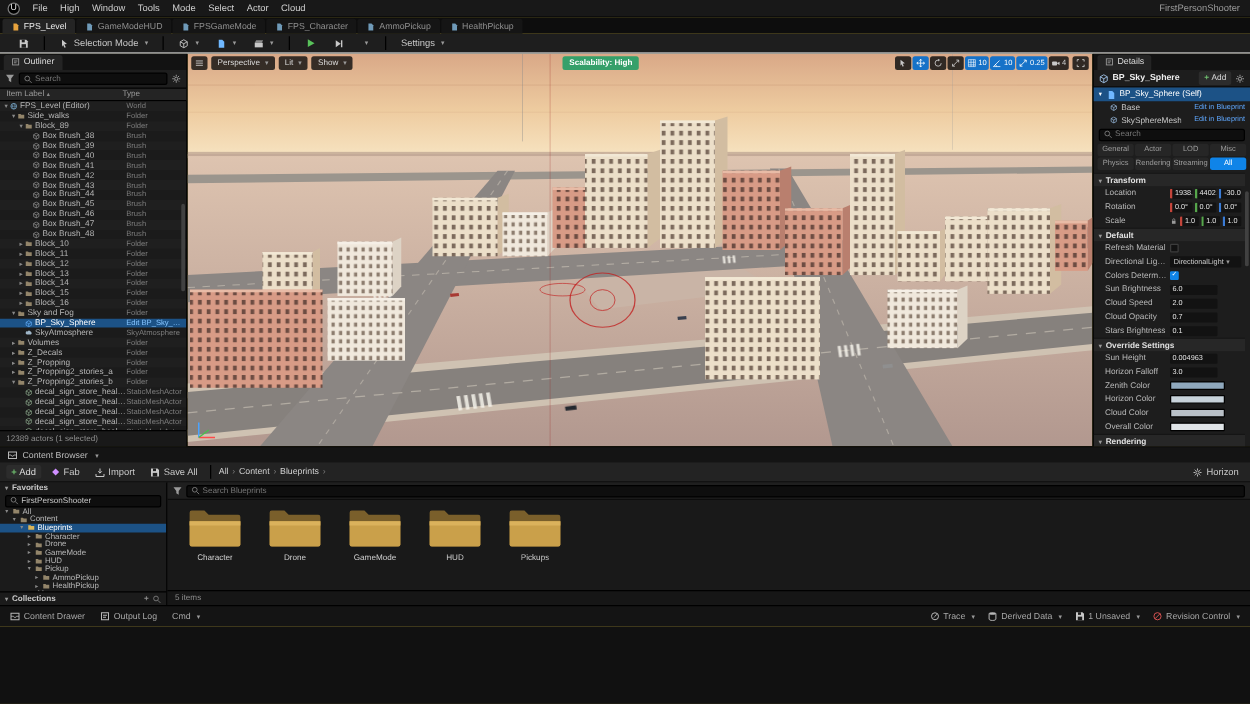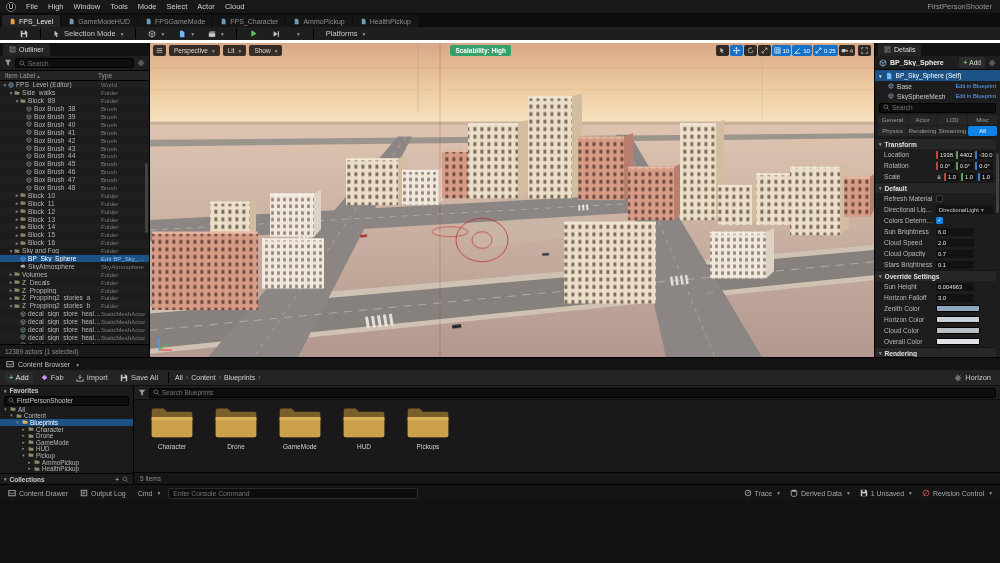--- a/index.html
+++ b/index.html
@@ -10,21 +10,21 @@
 
 .menubar{height:14px;background:#181818;border-bottom:1px solid #090909;display:flex;align-items:center;padding:0 6px}
 .logo{width:10px;height:10px;border-radius:50%;background:#000;border:1px solid #7d7d7d;color:#eee;font-size:7px;display:flex;align-items:center;justify-content:center;margin-right:5px}
 .menu-item{padding:0 5px;color:#cfcfcf;font-size:7.5px}
 .project{margin-left:auto;color:#9a9a9a;font-size:7.5px;padding-right:2px}
 
 .tabbar{height:13px;background:#0d0d0d;display:flex;align-items:flex-end;padding-left:2px;gap:1px}
 .atab{height:12px;display:flex;align-items:center;gap:3px;padding:0 7px;background:#151515;color:#8f8f8f;font-size:7px;border-radius:2px 2px 0 0}
 .atab.active{background:#242424;color:#ececec}
 
-.toolbar{height:16px;background:#1e1e1e;border-bottom:3px solid #ffffff;display:flex;align-items:center;padding:0 16px;gap:6px}
+.toolbar{height:16px;background:#1e1e1e;border-bottom:1px solid #ffffff;display:flex;align-items:center;padding:0 11px;gap:6px}
 .tbtn{height:13px;min-width:15px;display:flex;align-items:center;justify-content:center;gap:3px;padding:0 4px;border-radius:2px;color:#c9c9c9;font-size:7.5px}
 .tsep{width:1px;height:11px;background:#000;margin:0 2px}
 .dd::after{content:"▾";font-size:5.5px;color:#9a9a9a;margin-left:2px}
 
 .main{flex:1;display:flex;min-height:0}
 
 .outliner{width:150px;background:#1b1b1b;border-right:1px solid #000;display:flex;flex-direction:column;position:relative}
 .panel-tabrow{height:13px;background:#121212;display:flex;align-items:center;padding:0 3px;gap:3px;flex-shrink:0}
 .panel-tab{height:12px;background:#242424;border-radius:2px 2px 0 0;display:flex;align-items:center;gap:3px;padding:0 6px;color:#ddd;font-size:7px}
 .ol-search{height:14px;display:flex;align-items:center;gap:3px;padding:0 4px;background:#1e1e1e;flex-shrink:0}
@@ -239,21 +239,21 @@
         <span class="ih">
           <svg width="8" height="8" viewBox="0 0 10 10" style="display:block">
             <path d="M2 1.5l5 3.5-5 3.5z" fill="#c8c8c8"></path>
             <rect x="7.2" y="1.5" width="1.4" height="7" fill="#c8c8c8"></rect>
           </svg>
         </span>
       </div>
     <div class="tbtn dd"></div>
     <div class="tsep"></div>
     <div class="tbtn dd">
-        <span>Platforms</span>
+        <span>Settings</span>
       </div>
   </div>
 
   <div class="main">
 
     <div class="outliner">
       <div class="panel-tabrow">
         <div class="panel-tab">
             <span class="ih">
               <svg width="7" height="7" viewBox="0 0 10 10" style="display:block">
@@ -1423,23 +1423,20 @@
           <svg width="8" height="8" viewBox="0 0 10 10" style="display:block">
             <rect x="1.5" y="1.5" width="7" height="7" fill="none" stroke="#b8b8b8"></rect>
             <path d="M3 4h4M3 6h3" stroke="#b8b8b8"></path>
           </svg>
         </span>
         <span>Output Log</span>
       </div>
     <div class="sb-item dd">
         <span>Cmd</span>
       </div>
-    <div class="console">
-      <input placeholder="Enter Console Command" style="">
-    </div>
     <div class="sb-right">
       <div class="sb-item dd">
           <span class="ih">
             <svg width="8" height="8" viewBox="0 0 10 10" style="display:block">
               <circle cx="5" cy="5" r="3.5" fill="none" stroke="#b8b8b8"></circle>
               <path d="M5 5l1.8-2" stroke="#b8b8b8"></path>
               <path d="M5 5l-1.2 1.5" stroke="#b8b8b8" stroke-width=".7"></path>
             </svg>
           </span>
           <span>Trace</span>

